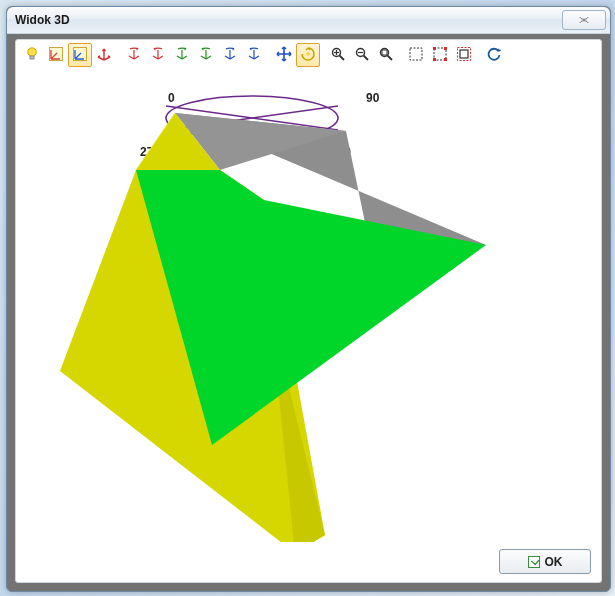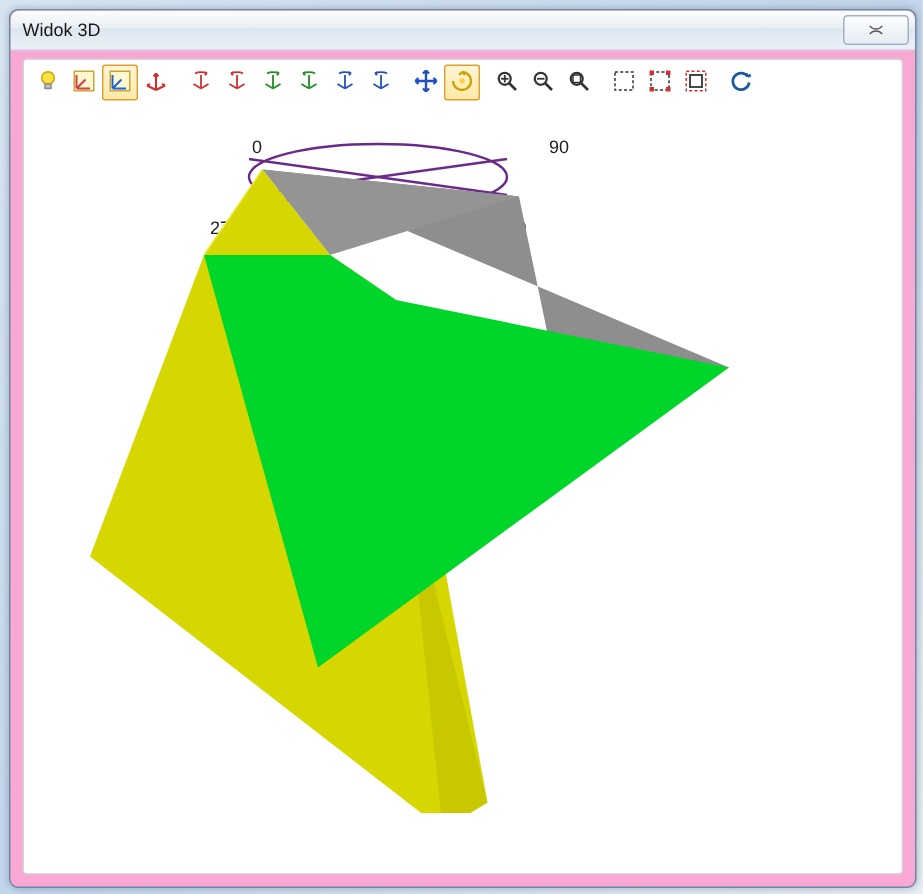--- a/index.html
+++ b/index.html
@@ -1,19 +1,19 @@
 <!DOCTYPE html>
 <html><head>
 <meta charset="utf-8">
 <style>
   html,body{margin:0;padding:0;font-family:"Segoe UI",Tahoma,sans-serif;font-size:12px;
     background:linear-gradient(135deg,#d8e6f2,#c2d6ec,#e6eef6);height:596px;width:615px;overflow:hidden;}
   .window{position:absolute;left:6px;top:6px;width:603px;height:584px;
-    background:#f9a8d4;border:1px solid #6b8aa5;border-radius:6px;
-    box-shadow:0 0 6px rgba(0,0,0,.25);}
+    background:#737373;border:1px solid #6b8aa5;border-radius:6px;
+    box-shadow:0 0 6px rgba(0,0,0,.25);font-weight:bold;}
   .titlebar{height:26px;display:flex;align-items:center;padding:0 4px 0 8px;
     background:linear-gradient(#fdfdfe,#e9eef4 45%,#dde6ef 46%,#eaf1f8);
     border-bottom:1px solid #c9d4df;border-radius:6px 6px 0 0;}
   .titlebar .title{flex:1;color:#1a1a1a;}
   .close-btn{width:42px;height:18px;border:1px solid #9fb4c7;border-radius:3px;
     background:linear-gradient(#fdfdfe,#e6ecf2);display:flex;align-items:center;justify-content:center;
     color:#4a4a4a;cursor:default;}
   .close-btn svg{width:14px;height:10px;}
   .inner{position:absolute;left:8px;top:32px;right:8px;bottom:8px;
     background:#fff;border:1px solid #d0d6dc;border-radius:3px;}
@@ -206,15 +206,21 @@
 
         <polygon points="155,43 116,100 40,301 275,483 305,465 244,130 200,100" fill="#d6d600"></polygon>
         <polygon points="305,465 275,483 250,240" fill="#c8c800"></polygon>
 
         <polygon points="116,100 200,100 244,130 466,175 192,375" fill="#00d62a"></polygon>
 
         <line x1="155" y1="43" x2="116" y2="100" stroke="#eaea40" stroke-width="1"></line>
       </svg>
     </div>
 
+    <div class="footer">
+      <div class="ok-btn">
+        <span class="chk"></span>
+        <span>OK</span>
+      </div>
+    </div>
 
   </div>
 </div>
 
 </body></html>

